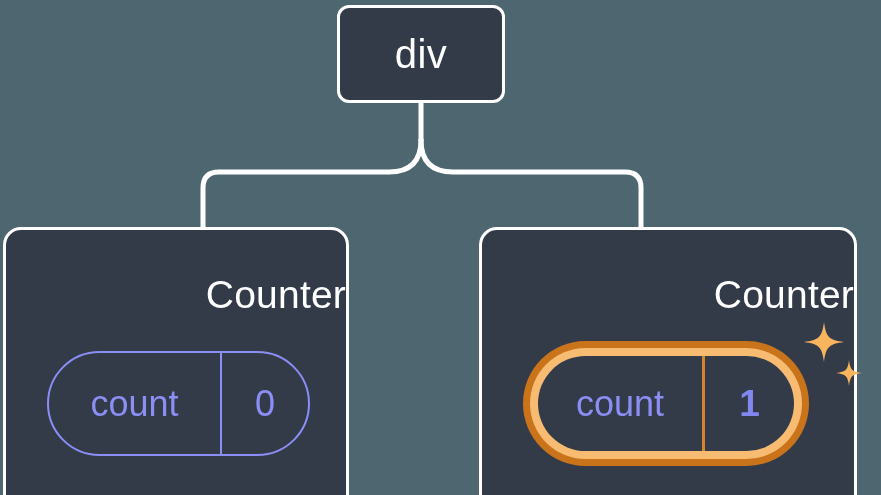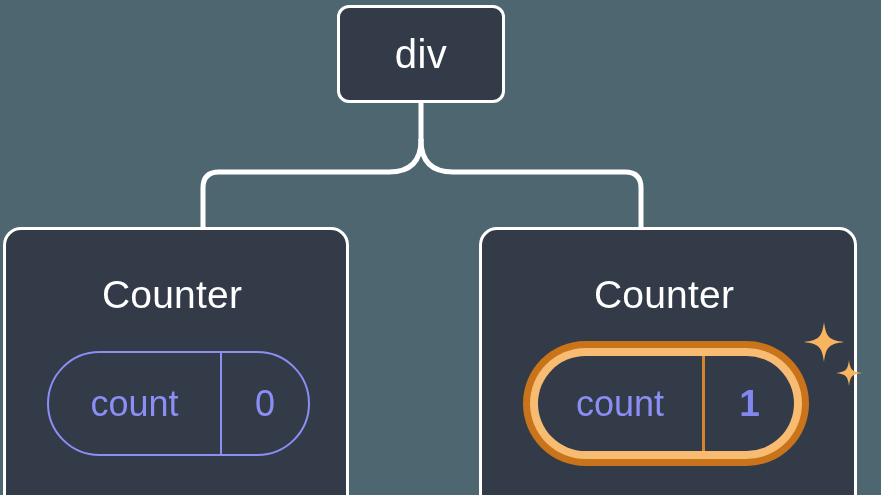--- a/index.html
+++ b/index.html
@@ -71,22 +71,22 @@
     top: 227px;
     width: 378px;
     height: 290px;
     border-radius: 18px;
   }
 
   .counter-title {
     position: absolute;
     top: 45px;
     left: 0;
-    right: 8px;
-    text-align: center;
+    right: 0;
+    text-align: right;
     color: #ffffff;
     font-size: 39px;
     font-weight: 400;
     line-height: 1;
     letter-spacing: 0.2px;
   }
 
   
   .pill {
     position: absolute;

